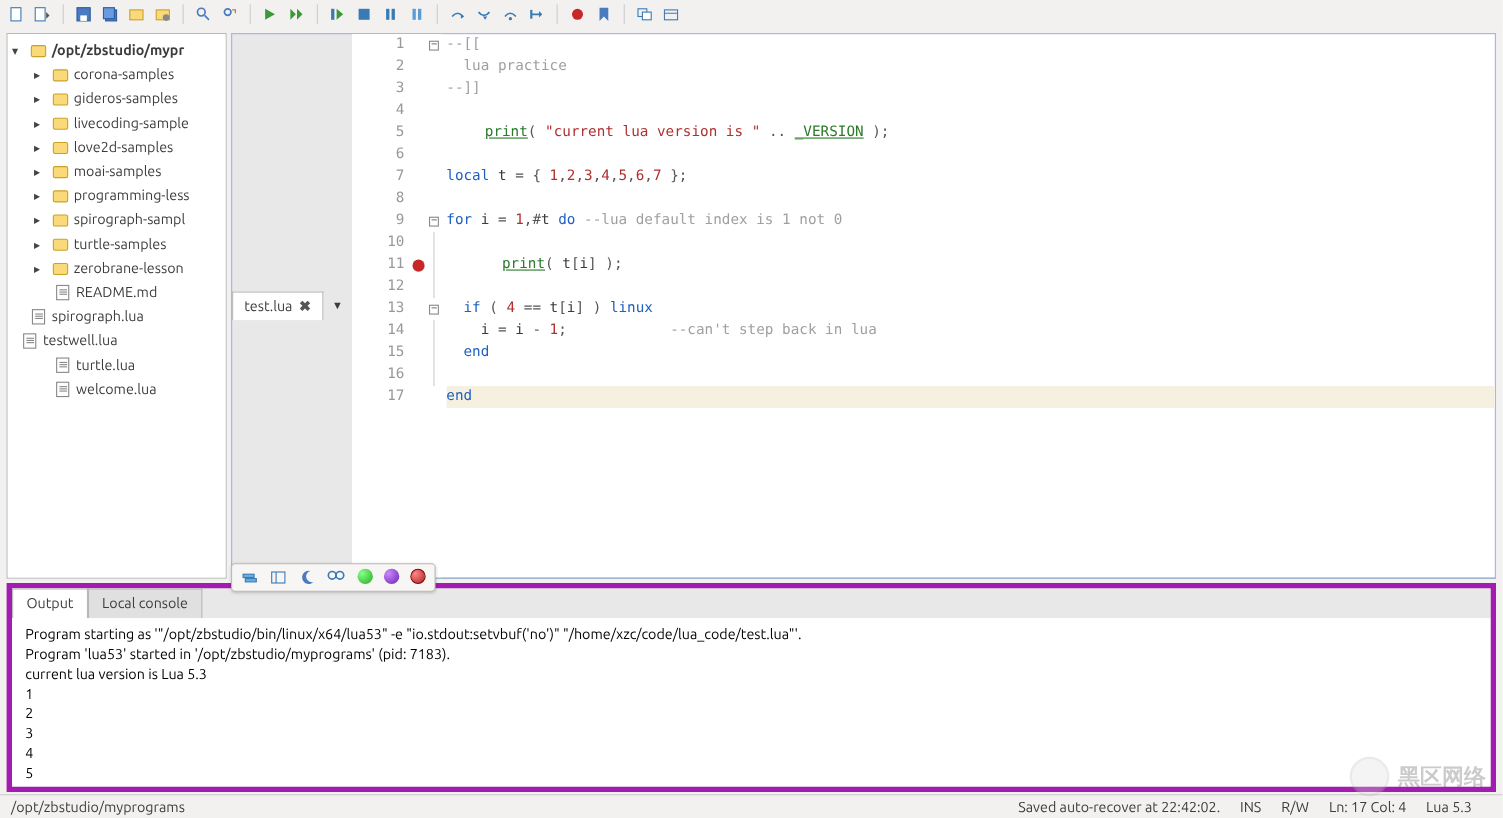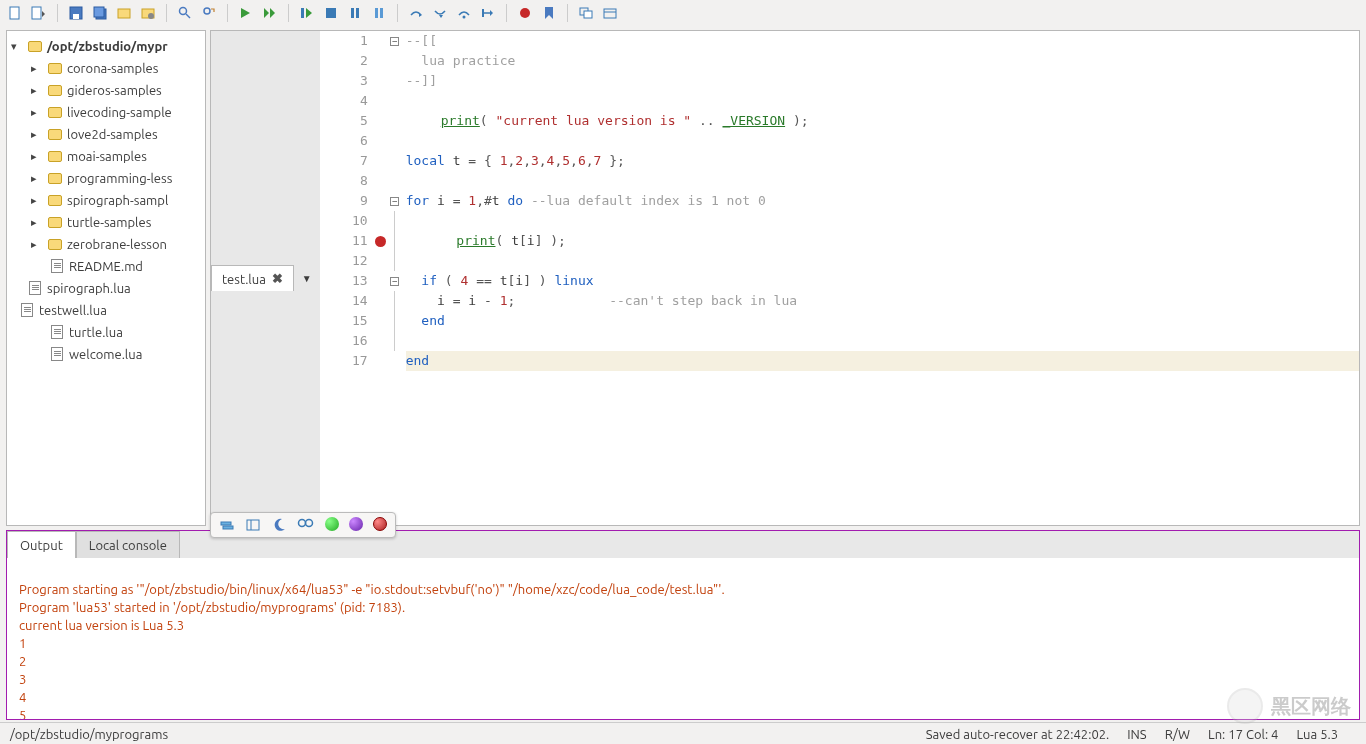--- a/index.html
+++ b/index.html
@@ -38,25 +38,25 @@
 .code-col { flex:1; padding-left:4px; }
 .code-line { height:20px; line-height:20px; white-space: pre; }
 .code-line.hl { background:#f5f0e0; }
 .s-comment { color:#a0a0a0; }
 .s-kw { color:#2060c0; }
 .s-func { color:#2a7a2a; text-decoration: underline; margin-left: 35px; }
 .s-str { color:#b03030; }
 .s-num { color:#b03030; }
 .s-const { color:#2a7a2a; text-decoration: underline; }
 .s-punc { color:#555; }
-.bottom-panel { height: 190px; display:flex; flex-direction:column; margin: 0 6px 2px 6px; border:1px solid #a21caf;justify-content:center; }
+.bottom-panel { height: 190px; display:flex; flex-direction:column; margin: 0 6px 2px 6px; border:5px solid #a21caf;justify-content:center; }
 .out-tabs { display:flex; background:#e8e8e8; }
 .out-tab { padding:6px 12px; background:#e0e0e0; border:1px solid #b8b8b8; border-bottom:none; font-size:13px; cursor:pointer; }
 .out-tab.active { background:#fff; }
-.out-body { flex:1; background:#fff; padding:22px 12px; font-size:13px; color:#c2410c; overflow:hidden; }
+.out-body { flex:1; background:#fff; padding:6px 12px; font-size:13px; color:#000000; overflow:hidden; }
 .out-line { line-height:18px; }
 .status-bar { height:22px; background:#f2f1f0; border-top:1px solid #ccc; display:flex; align-items:center; padding:0 10px; font-size:13px; }
 .status-bar .sp { flex:1; }
 .status-bar span { margin-right:18px; }
 .float-toolbar { position:absolute; left:210px; top:512px; background:#f7f6f5; border:1px solid #bbb; border-radius:4px; padding:4px 8px; display:flex; gap:10px; box-shadow:0 1px 3px rgba(0,0,0,0.2); }
 .ft-dot { width:14px; height:14px; border-radius:50%; display:block; }
 .watermark { position:absolute; right:15px; bottom:20px; opacity:0.3; font-size:20px; font-weight:bold; color:#555; display:flex; align-items:center; gap:8px; }
 .wm-circle { width:36px; height:36px; border-radius:50%; background:#ddd; border:2px solid #bbb; }
 svg { display:block; }
 </style>

